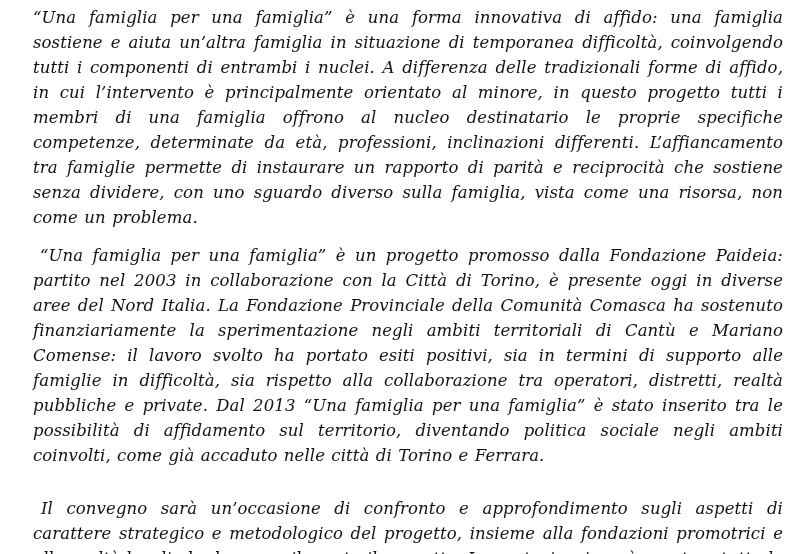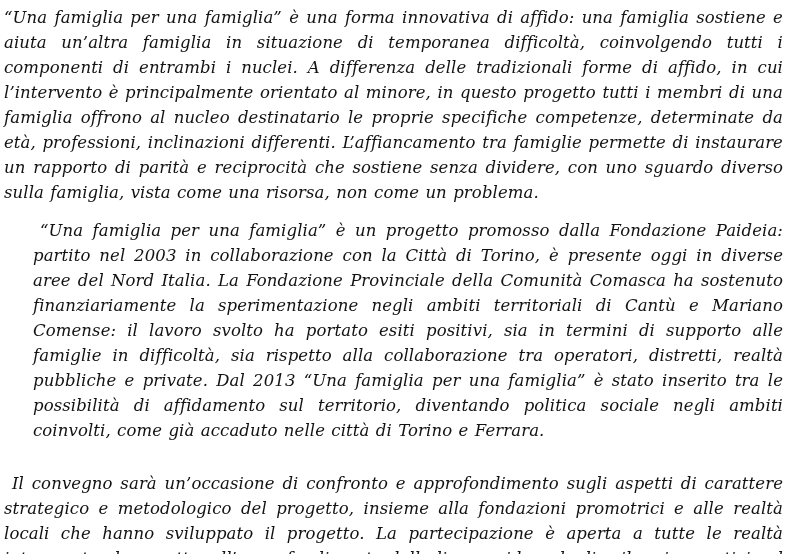--- a/index.html
+++ b/index.html
@@ -9,41 +9,40 @@
   body {
     width: 808px;
     height: 554px;
     background: #ffffff;
     overflow: hidden;
   }
   .doc-page {
     box-sizing: border-box;
     width: 808px;
     height: 554px;
-    padding: 5px 25px 0 4px;
+    padding: 5px 25px 0 33px;
     background: #ffffff;
     font-family: "DejaVu Serif", "Liberation Serif", serif;
     font-style: italic;
     color: #121212;
     text-align: justify;
   }
   .doc-page p {
     margin: 0;
     font-size: 16.5px;
     line-height: 25px;
     letter-spacing: 0.1px;
     word-spacing: 1px;
   }
   .doc-page p.para-1 {
     margin-bottom: 13px;
   }
   .doc-page p.para-2 {
     margin-bottom: 28px;
     text-indent: 7px;
-    margin-left: 29px;
   }
   .doc-page p.para-3 {
     text-indent: 8px;
   }
 </style>
 </head>
 <body>
 
 <div class="doc-page">
   <p class="para-1">“Una famiglia per una famiglia” è una forma innovativa di affido: una famiglia sostiene e aiuta un’altra famiglia in situazione di temporanea difficoltà, coinvolgendo tutti i componenti di entrambi i nuclei. A differenza delle tradizionali forme di affido, in cui l’intervento è principalmente orientato al minore, in questo progetto tutti i membri di una famiglia offrono al nucleo destinatario le proprie specifiche competenze, determinate da età, professioni, inclinazioni differenti. L’affiancamento tra famiglie permette di instaurare un rapporto di parità e reciprocità che sostiene senza dividere, con uno sguardo diverso sulla famiglia, vista come una risorsa, non come un problema.</p>

